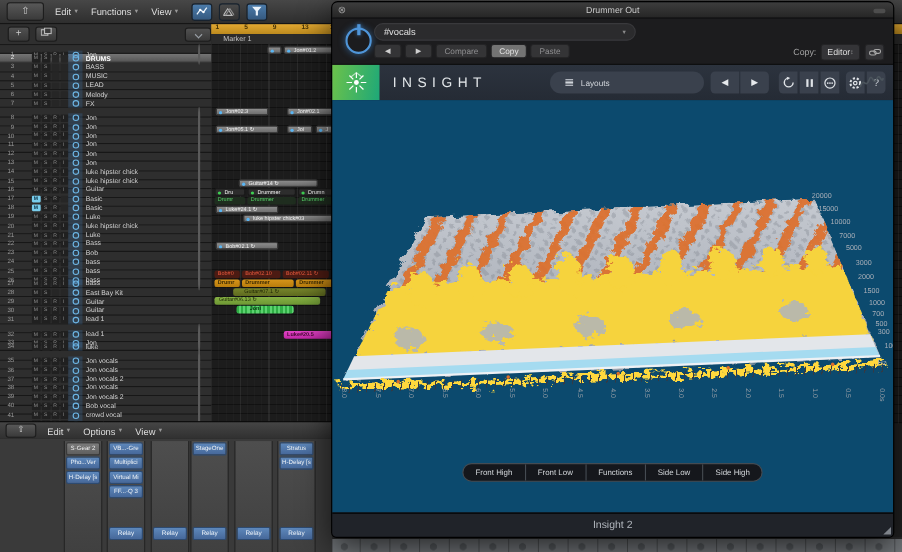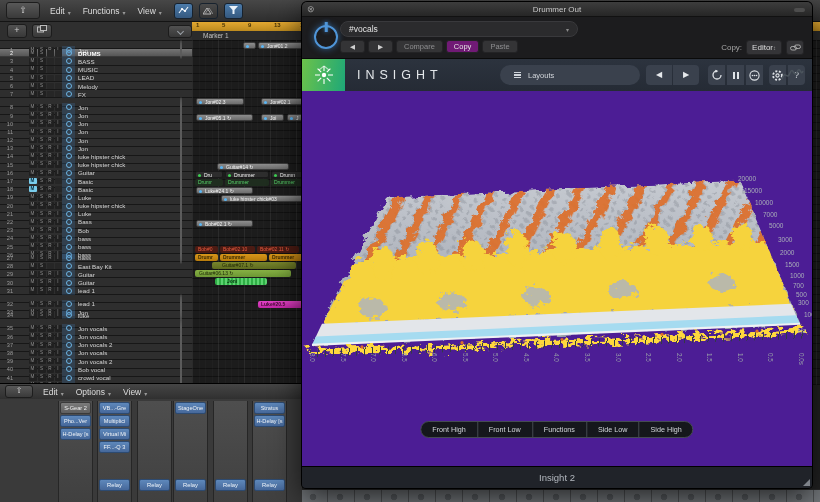--- a/index.html
+++ b/index.html
@@ -7,21 +7,21 @@
        font-family:"Liberation Sans",sans-serif;-webkit-font-smoothing:antialiased;}
   .abs{position:absolute;}
   
   #logic{position:absolute;inset:0;z-index:1;}
   #lg-toolbar{position:absolute;left:0;top:0;width:820px;height:22px;
     background:linear-gradient(#474747,#2e2e2e);border-bottom:1px solid #141414;
     display:flex;align-items:center;gap:4px;padding-left:6px;box-sizing:border-box;}
   .tool-btn{height:15px;min-width:24px;border:1px solid #1d1d1d;border-radius:3px;
     background:linear-gradient(#585858,#3a3a3a);color:#ccc;font-size:9px;line-height:14px;
     text-align:center;padding:0 4px;}
-  .menu{color:#ddd;font-size:8.5px;padding:0 6px;display:flex;align-items:flex-end;gap:3px;}
+  .menu{color:#ddd;font-size:8.5px;padding:0 6px;display:flex;align-items:flex-start;gap:3px;}
   .menu .caret{color:#999;font-size:6px;}
   .icon-btn{width:17px;height:14px;border-radius:3px;border:1px solid #17222e;margin-left:2px;
     display:flex;align-items:center;justify-content:center;font-size:8px;color:#dfeaf4;}
   .icon-btn.blue{background:linear-gradient(#4c7cab,#35597f);}
   .icon-btn.dark{background:linear-gradient(#4a4a4a,#333);color:#bbb;}
   #lg-subbar{position:absolute;left:0;top:22px;width:192px;height:19px;background:#2f2f2f;
     border-bottom:1px solid #191919;display:flex;align-items:center;gap:5px;padding-left:7px;box-sizing:border-box;}
   .small-btn{height:12px;min-width:18px;border:1px solid #1c1c1c;border-radius:3px;
     background:linear-gradient(#515151,#383838);color:#ccc;font-size:9px;line-height:11px;text-align:center;}
   #disclosure{position:absolute;left:168px;top:3px;width:22px;height:11px;}
@@ -111,21 +111,21 @@
     background:#4f95d8;transform:translateX(-50%);box-shadow:0 0 4px rgba(70,150,230,.7);}
   #preset-box{position:absolute;left:38px;top:4px;width:238px;height:16px;background:#2b2b2d;
     border-radius:8px;border:1px solid #39393c;display:flex;align-items:center;
     padding:0 8px;box-sizing:border-box;}
   #preset-box .pname{font-size:8.5px;color:#e2e2e2;flex:1;}
   #preset-box .caret{font-size:6px;color:#8b8b8b;}
   .hrow{position:absolute;top:23px;height:13px;display:flex;gap:3px;left:38px;}
   .hbtn{height:13px;border-radius:3px;background:#343436;border:1px solid #232325;
     font-size:7.5px;line-height:12px;text-align:center;color:#8e8e90;padding:0 7px;box-sizing:border-box;}
   .hbtn.arrow{width:25px;color:#cfcfcf;font-size:6.5px;}
-  .hbtn.copy{background:#701a75;color:#e4e4e4;}
+  .hbtn.copy{background:#737373;color:#e4e4e4;}
   #view-area{position:absolute;right:8px;top:23px;display:flex;align-items:center;gap:4px;}
   #view-area .vlabel{font-size:8px;color:#a5a5a5;}
   #view-select{height:13px;background:#343437;border:1px solid #232325;border-radius:3px;
     font-size:8px;color:#dedede;line-height:12px;padding:0 5px;display:flex;align-items:center;gap:0;}
   #view-select .updn{font-size:6px;color:#999;}
   #link-icon{width:16px;height:13px;border-radius:3px;background:#343437;border:1px solid #232325;
     display:flex;align-items:center;justify-content:center;}
   
   #ibar{height:32px;background:linear-gradient(#2c333e,#252b35);position:relative;display:flex;align-items:center;}
   #ilogo{width:43px;height:32px;background:linear-gradient(100deg,#6cc24a,#1ea878);
@@ -151,21 +151,21 @@
     display:flex;align-items:center;}
   #sub-gear{margin-left:9px;}
   #mode-select{margin-left:10px;width:66px;height:13px;background:#0f1115;border:1px solid #3c424a;
     border-radius:2px;display:flex;align-items:center;padding:0 5px;box-sizing:border-box;}
   #mode-select .mlabel{flex:1;font-size:7.2px;color:#e0e3e7;font-weight:bold;}
   .chev{width:4px;height:4px;border-right:1px solid #9aa0a7;border-bottom:1px solid #9aa0a7;
     transform:rotate(45deg);margin-top:-2px;}
   #panel-title{position:absolute;left:0;right:0;text-align:center;font-size:9px;font-weight:bold;color:#ecevee;}
   #cursor-icon{position:absolute;right:3px;top:4px;}
   
-  #spectro{flex:1;position:relative;background:#4c1d95;overflow:hidden;}
+  #spectro{flex:1;position:relative;background:#0c4a6e;overflow:hidden;}
   #spectro svg{position:absolute;inset:0;width:100%;height:100%;}
   .ftick{position:absolute;font-size:6.5px;color:#a9afb8;white-space:nowrap;}
   .ttick{position:absolute;font-size:6.3px;color:#99a0a8;transform:rotate(90deg);
     transform-origin:0 0;white-space:nowrap;}
   #tickrow{position:absolute;left:8px;top:249px;width:494px;height:8px;
     background:repeating-linear-gradient(100deg,#333a45 0 1px,transparent 1px 7.7px);
     transform:rotate(-2.2deg);}
   #tabs{position:absolute;left:50%;bottom:28px;transform:translateX(-50%);display:flex;
     border:1px solid #454b52;border-radius:9px;overflow:hidden;background:#15171c;}
   .tab{font-size:7.2px;color:#d3d7db;padding:3px 11px;border-left:1px solid #454b52;white-space:nowrap;}

